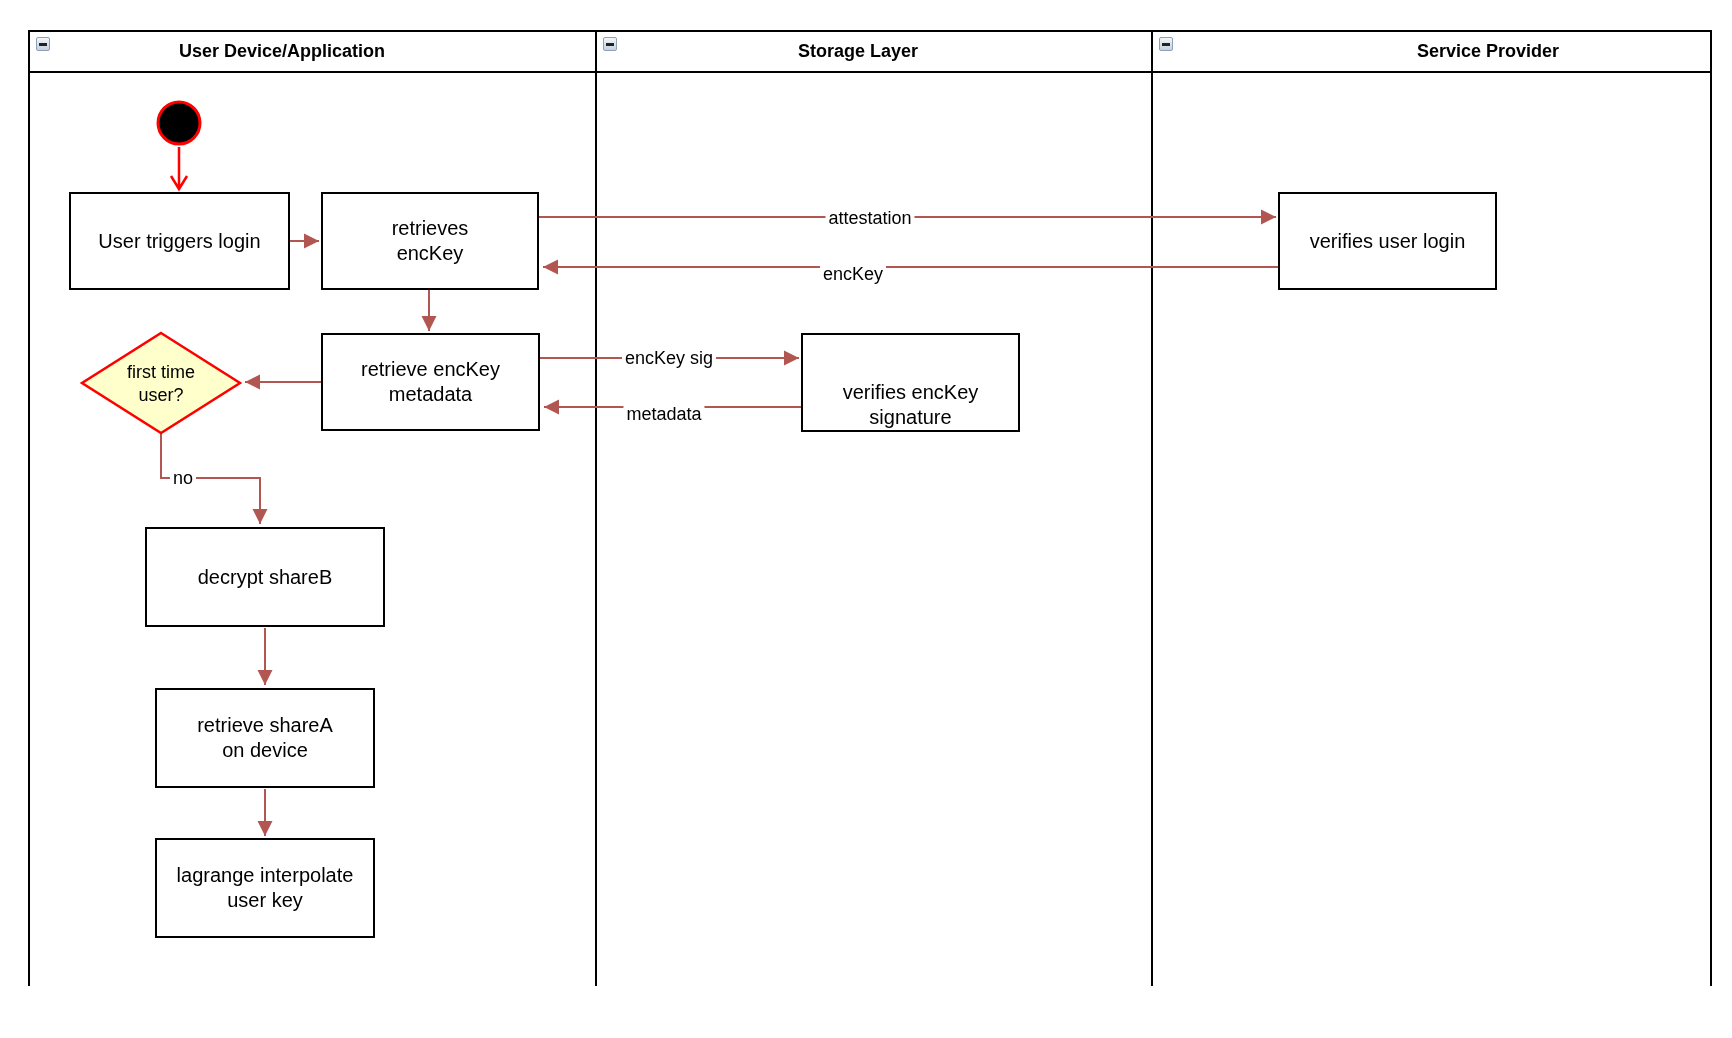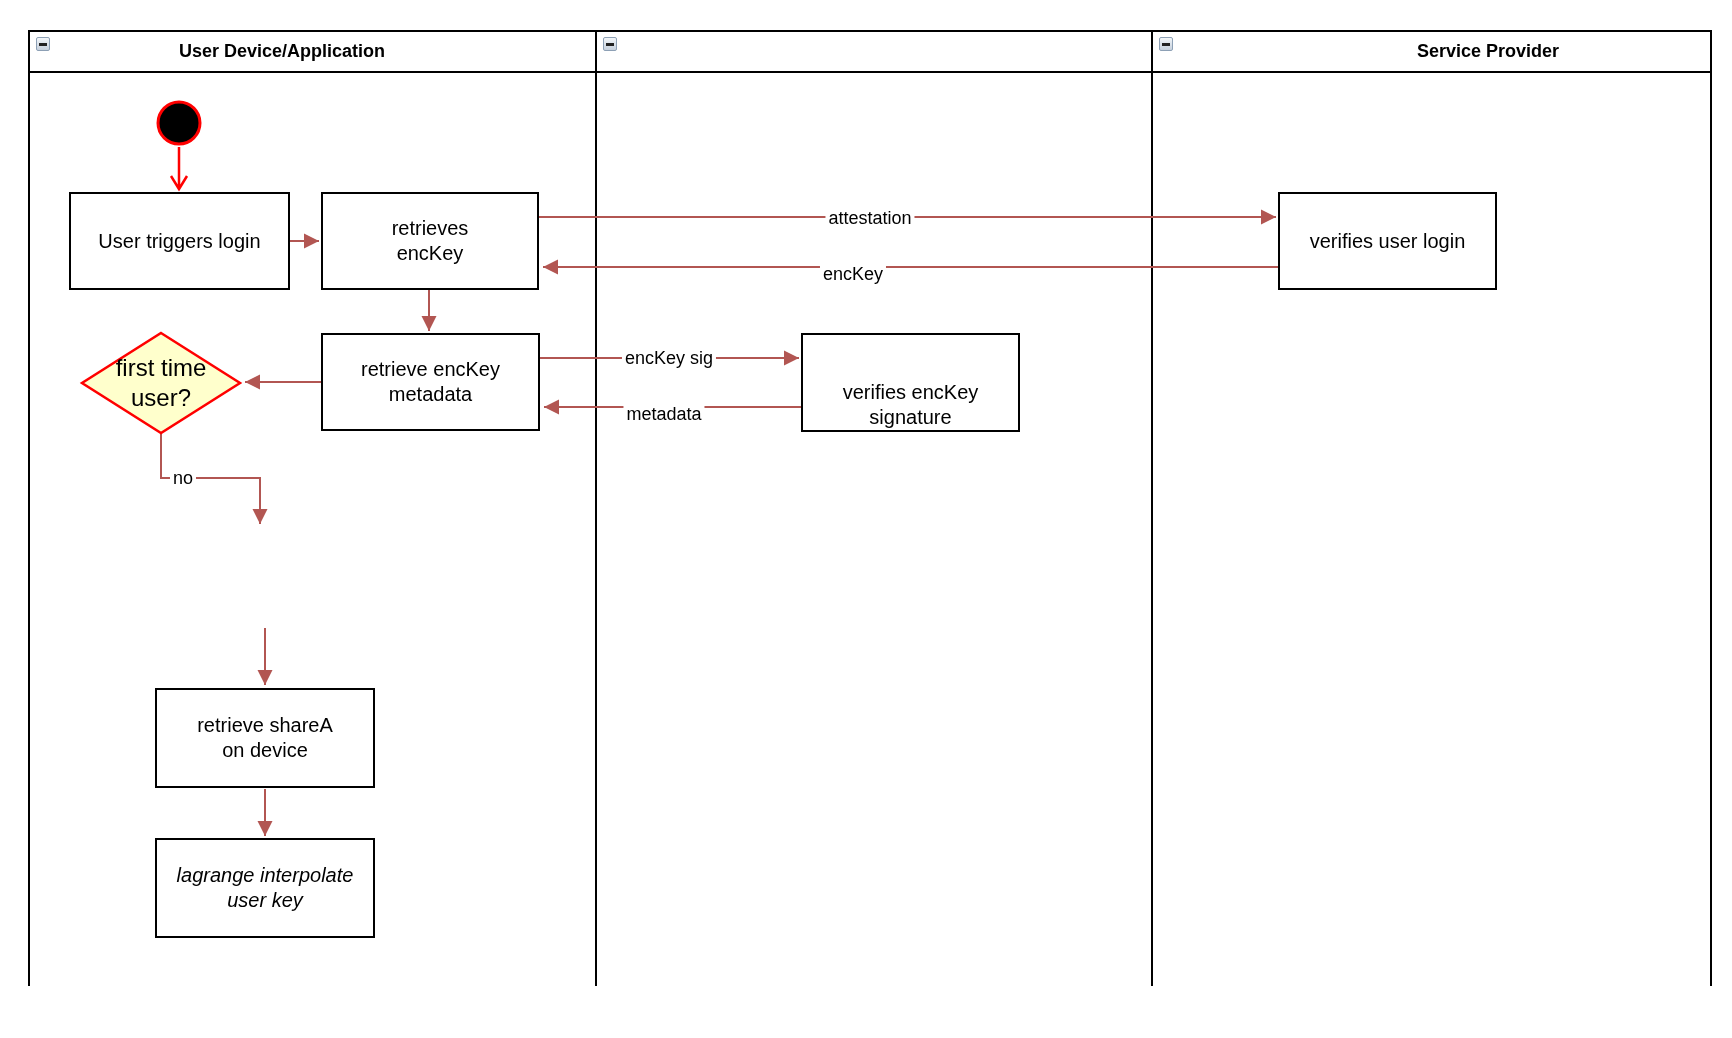--- a/index.html
+++ b/index.html
@@ -16,38 +16,39 @@
     font-size:18px;font-weight:bold;white-space:nowrap;}
   .collapse-btn{width:14px;height:14px;border:1px solid #8da0b5;border-radius:2px;
     background:linear-gradient(180deg,#f4f7fa 0%,#dde4ec 45%,#c7d1dd 100%);
     display:flex;align-items:center;justify-content:center;box-sizing:border-box;}
   .collapse-btn .minus{width:8px;height:3px;background:#222;}
   
   .node{border:2px solid #000;background:#fff;box-sizing:border-box;
     display:flex;align-items:center;justify-content:center;text-align:center;}
   .node-label{font-size:20px;line-height:1.25;white-space:pre-line;}
   
-  .decision-label{font-size:24px;line-height:1.25;text-align:center;white-space:pre-line;
+  .decision-label{font-size:18px;line-height:1.25;text-align:center;white-space:pre-line;
     transform:translate(-50%,-50%);}
   
   .edge-label{font-size:18px;line-height:20px;background:#fff;padding:0 3px;
     transform:translate(-50%,-50%);white-space:nowrap;}
   svg{position:absolute;left:0;top:0;}
 </style>
 </head>
 <body>
 
 <div id="canvas">
 
   <div class="abs pool"></div>
   <div class="abs header-underline"></div>
   <div class="abs lane-divider" style="left:595px;"></div>
   <div class="abs lane-divider" style="left:1151px;"></div>
 
   <div class="abs lane-title" style="left:28px;width:568px;transform:translateX(-30px);">User Device/Application</div>
+  <div class="abs lane-title" style="left:596px;width:556px;transform:translateX(-16px);">Storage Layer</div>
   <div class="abs lane-title" style="left:1208px;width:560px;">Service Provider</div>
 
   <div class="abs collapse-btn" style="left:36px;top:37px;">
     <span class="minus"></span>
   </div>
   <div class="abs collapse-btn" style="left:603px;top:37px;">
     <span class="minus"></span>
   </div>
   <div class="abs collapse-btn" style="left:1159px;top:37px;">
     <span class="minus"></span>
@@ -88,25 +89,28 @@
     <span class="node-label">verifies user login</span>
   </div>
   <div class="abs node" style="left:321px;top:333px;width:219px;height:98px;">
     <span class="node-label">retrieve encKey
 metadata</span>
   </div>
   <div class="abs node" style="left:801px;top:333px;width:219px;height:99px;align-items:flex-end;">
     <span class="node-label">verifies encKey
 signature</span>
   </div>
+  <div class="abs node" style="left:145px;top:527px;width:240px;height:100px;">
+    <span class="node-label">decrypt shareB</span>
+  </div>
   <div class="abs node" style="left:155px;top:688px;width:220px;height:100px;">
     <span class="node-label">retrieve shareA
 on device</span>
   </div>
-  <div class="abs node" style="left:155px;top:838px;width:220px;height:100px;font-style:italic;">
+  <div class="abs node" style="left:155px;top:838px;width:220px;height:100px;">
     <span class="node-label">lagrange interpolate
 user key</span>
   </div>
 
   <div class="abs decision-label" style="left:161px;top:383px;width:140px;">first time
 user?</div>
 
   <div class="abs edge-label" style="left:870px;top:218px;">attestation</div>
   <div class="abs edge-label" style="left:853px;top:274px;">encKey</div>
   <div class="abs edge-label" style="left:669px;top:358px;text-align:right;">encKey sig</div>

